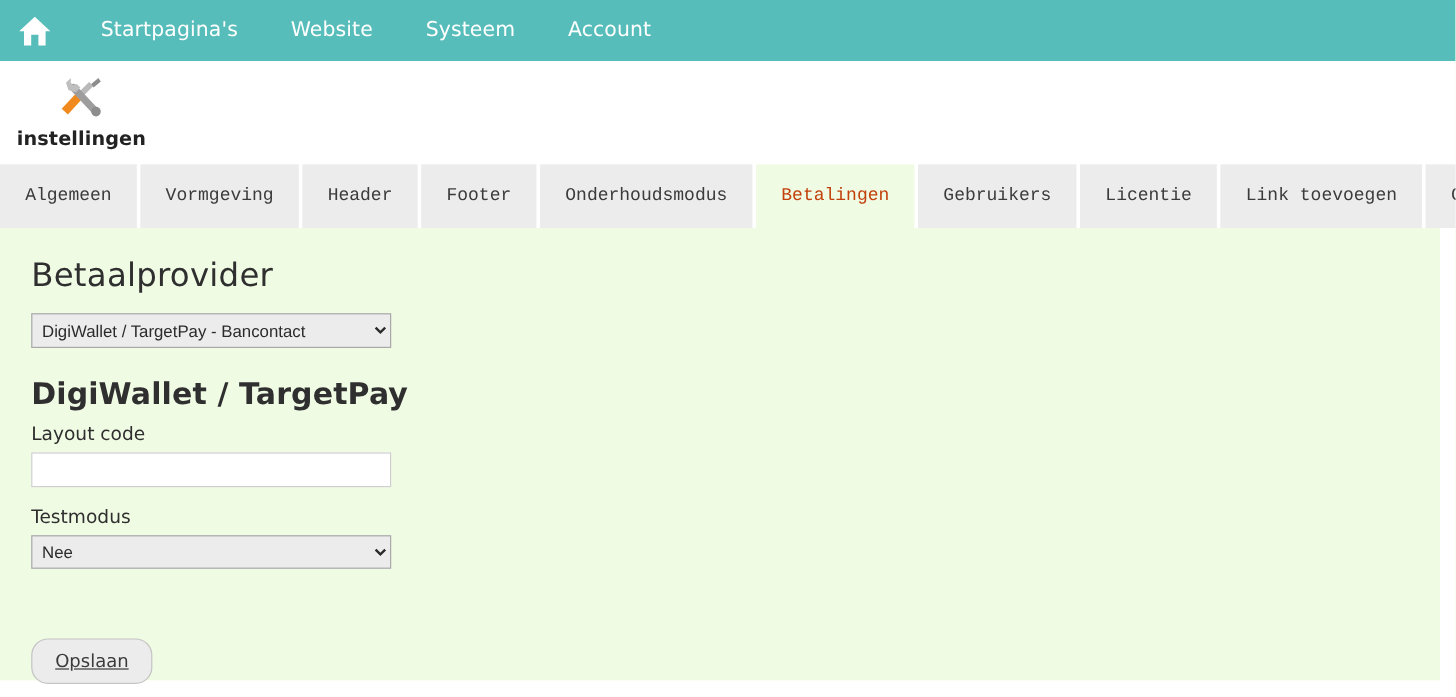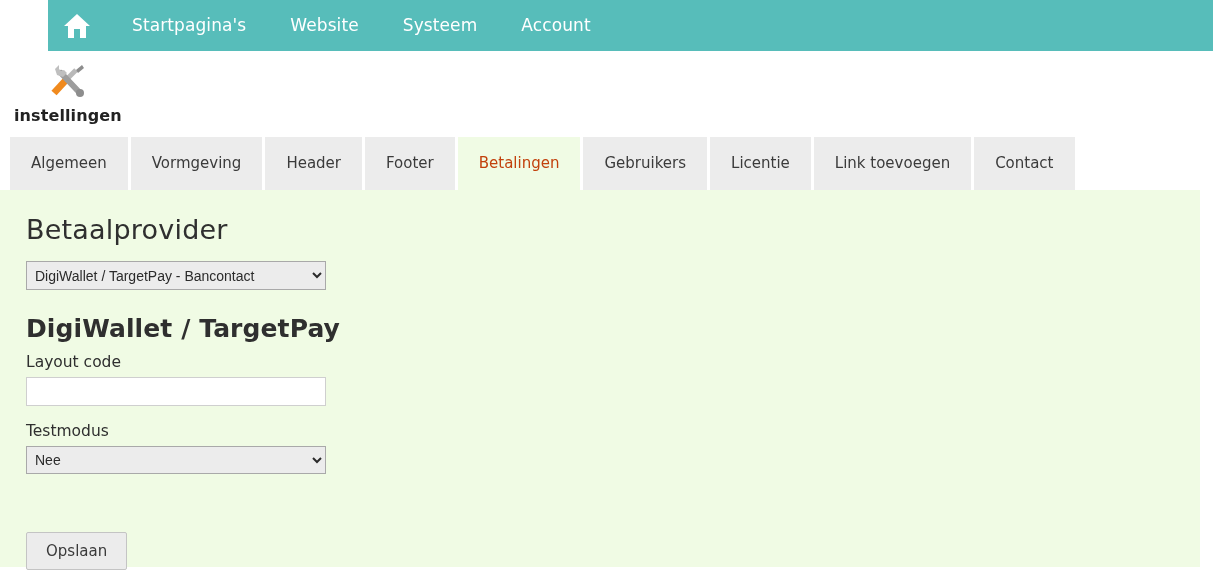--- a/index.html
+++ b/index.html
@@ -17,21 +17,20 @@
   }
 
   
   .topnav {
     height: 51px;
     background: #57bdba;
     display: flex;
     align-items: center;
     padding-left: 12px;
     box-sizing: border-box;
-    margin-left: 48px;
   }
   .home-link {
     display: flex;
     align-items: center;
     justify-content: center;
     width: 34px;
     height: 34px;
     margin-right: 16px;
   }
   .home-icon svg { display: block; }
@@ -68,24 +67,25 @@
     color: #222222;
     margin-top: 3px;
     font-weight: 600;
     letter-spacing: 0.1px;
   }
 
   
   .tabbar {
     display: flex;
     align-items: flex-end;
-    padding-left: 10px;
+    padding-left: 0;
     height: 53px;
     background: #ffffff;
     box-sizing: border-box;
+    font-family: Liberation Mono, monospace;
   }
   .tab {
     background: #ececec;
     color: #3b3b3b;
     font-size: 15px;
     height: 53px;
     line-height: 53px;
     padding: 0 21px;
     margin-right: 3px;
     white-space: nowrap;
@@ -154,26 +154,27 @@
     font-family: "DejaVu Sans", "Liberation Sans", sans-serif;
     color: #2b2b2b;
     padding: 2px 6px;
     box-sizing: border-box;
     outline: none;
   }
   .spacer-block { height: 42px; }
   button.save-btn {
     background: #ececec;
     border: 1px solid #c4c4c4;
-    border-radius: 2px;
+    border-radius: 14px;
     font-size: 15px;
     font-family: "DejaVu Sans", "Liberation Sans", sans-serif;
     color: #3a3a3a;
     padding: 9px 19px;
     cursor: pointer;
+    text-decoration: underline;
   }
   .group { margin-bottom: 16px; }
 </style>
 </head>
 <body>
 
 <div class="topnav">
   <a class="home-link" href="#">
     <span class="home-icon">
       <svg width="28" height="26" viewBox="0 0 28 26" aria-hidden="true">
@@ -203,20 +204,21 @@
     </span>
     <span class="tool-label">instellingen</span>
   </div>
 </div>
 
 <div class="tabbar">
   <div class="tab">Algemeen</div>
   <div class="tab">Vormgeving</div>
   <div class="tab">Header</div>
   <div class="tab">Footer</div>
+  <div class="tab">Onderhoudsmodus</div>
   <div class="tab active">Betalingen</div>
   <div class="tab">Gebruikers</div>
   <div class="tab">Licentie</div>
   <div class="tab">Link toevoegen</div>
   <div class="tab">Contact</div>
 </div>
 
 <div class="panel">
 
   <h1>Betaalprovider</h1>

